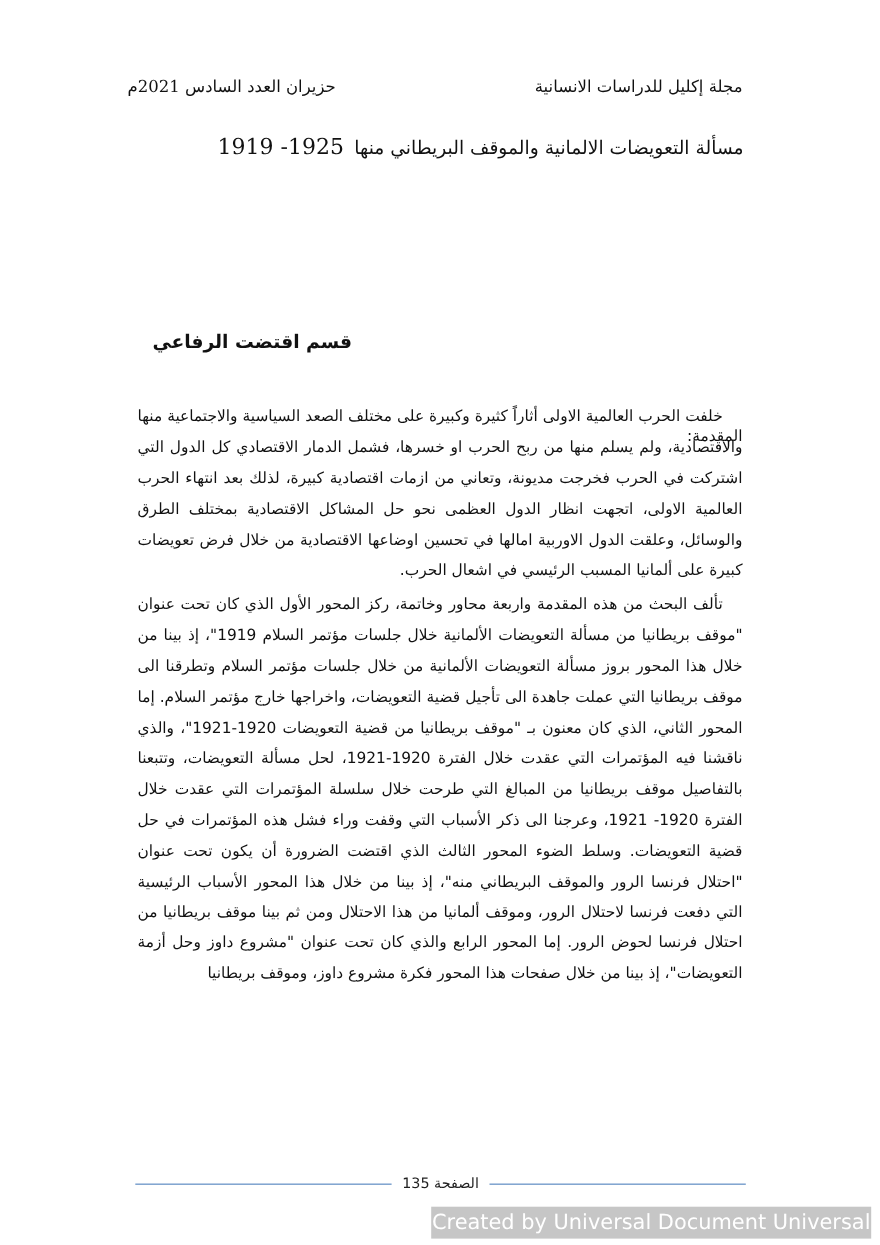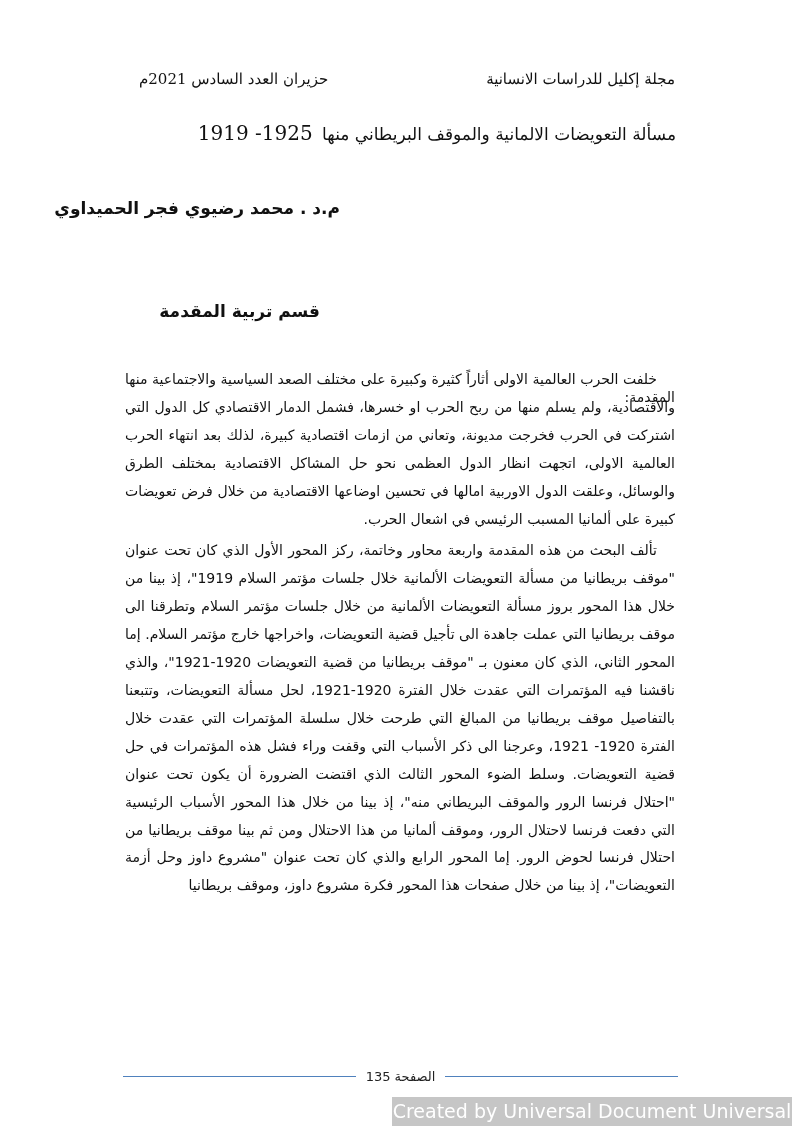--- a/index.html
+++ b/index.html
@@ -4,21 +4,21 @@
   <style>
     html, body { margin: 0; padding: 0; }
     body {
       width: 800px; height: 1132px; background: #ffffff; position: relative; overflow: hidden;
       font-family: "DejaVu Sans", sans-serif; color: #111;
     }
     .page { position: absolute; inset: 0; direction: rtl; }
 
     .hdr { position: absolute; top: 70px; font-family: "DejaVu Serif", serif; font-size: 15px; color: #111; white-space: nowrap; }
     .hdr-right { right: 125px; }
-    .hdr-left { left: 139px; text-align: center; }
+    .hdr-left { left: 116px; text-align: center; }
 
     .title { position: absolute; top: 121px; right: 124px; width: 560px; text-align: right; font-family: "DejaVu Serif", serif; font-size: 17px; white-space: nowrap; }
     .title .yrs { font-size: 20px; margin-right: 4px; }
 
     .author { position: absolute; right: 460px; font-family: "DejaVu Sans", sans-serif; font-weight: bold; font-size: 17px; white-space: nowrap; }
     .author-1 { top: 198px; }
     .author-2 { top: 250px; }
     .author-3 { top: 301px; right: 480px; }
 
     .section-heading { position: absolute; top: 344px; right: 125px; font-weight: normal; font-size: 14px; margin-top: 45px; }
@@ -39,22 +39,21 @@
 <div class="page">
 
   <div class="hdr hdr-right">مجلة إكليل للدراسات الانسانية</div>
   <div class="hdr hdr-left">حزيران العدد السادس 2021م</div>
 
   <div class="title">
     <span>مسألة التعويضات الالمانية والموقف البريطاني منها</span>
     <span class="yrs" dir="ltr">1919 -1925</span>
   </div>
 
-  <div class="author author-1">م.د . محمد رضيوي فجر الحميداوي</div>
-  <div class="author author-3">قسم تربية المقدمة</div>
+  <div class="author author-3">قسم اقتضت الرفاعي</div>
 
   <div class="section-heading">المقدمة:</div>
 
   <div class="body">
     <p>خلفت الحرب العالمية الاولى أثاراً كثيرة وكبيرة على مختلف الصعد السياسية والاجتماعية منها والاقتصادية، ولم يسلم منها من ربح الحرب او خسرها، فشمل الدمار الاقتصادي كل الدول التي اشتركت في الحرب فخرجت مديونة، وتعاني من ازمات اقتصادية كبيرة، لذلك بعد انتهاء الحرب العالمية الاولى، اتجهت انظار الدول العظمى نحو حل المشاكل الاقتصادية بمختلف الطرق والوسائل، وعلقت الدول الاوربية امالها في تحسين اوضاعها الاقتصادية من خلال فرض تعويضات كبيرة على ألمانيا المسبب الرئيسي في اشعال الحرب.</p>
     <p>تألف البحث من هذه المقدمة واربعة محاور وخاتمة، ركز المحور الأول الذي كان تحت عنوان "موقف بريطانيا من مسألة التعويضات الألمانية خلال جلسات مؤتمر السلام 1919"، إذ بينا من خلال هذا المحور بروز مسألة التعويضات الألمانية من خلال جلسات مؤتمر السلام وتطرقنا الى موقف بريطانيا التي عملت جاهدة الى تأجيل قضية التعويضات، واخراجها خارج مؤتمر السلام. إما المحور الثاني، الذي كان معنون بـ "موقف بريطانيا من قضية التعويضات 1920-1921"، والذي ناقشنا فيه المؤتمرات التي عقدت خلال الفترة 1920-1921، لحل مسألة التعويضات، وتتبعنا بالتفاصيل موقف بريطانيا من المبالغ التي طرحت خلال سلسلة المؤتمرات التي عقدت خلال الفترة 1920- 1921، وعرجنا الى ذكر الأسباب التي وقفت وراء فشل هذه المؤتمرات في حل قضية التعويضات. وسلط الضوء المحور الثالث الذي اقتضت الضرورة أن يكون تحت عنوان "احتلال فرنسا الرور والموقف البريطاني منه"، إذ بينا من خلال هذا المحور الأسباب الرئيسية التي دفعت فرنسا لاحتلال الرور، وموقف ألمانيا من هذا الاحتلال ومن ثم بينا موقف بريطانيا من احتلال فرنسا لحوض الرور. إما المحور الرابع والذي كان تحت عنوان "مشروع داوز وحل أزمة التعويضات"، إذ بينا من خلال صفحات هذا المحور فكرة مشروع داوز، وموقف بريطانيا</p>
   </div>
 
   <div class="footer">
     <div class="rule"></div>

